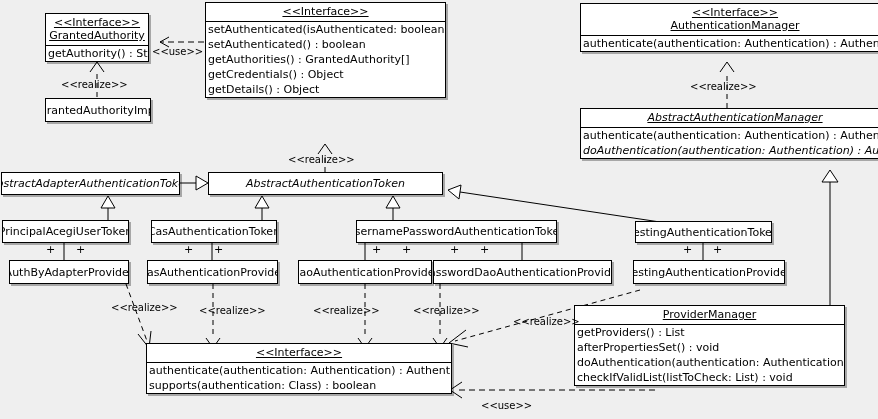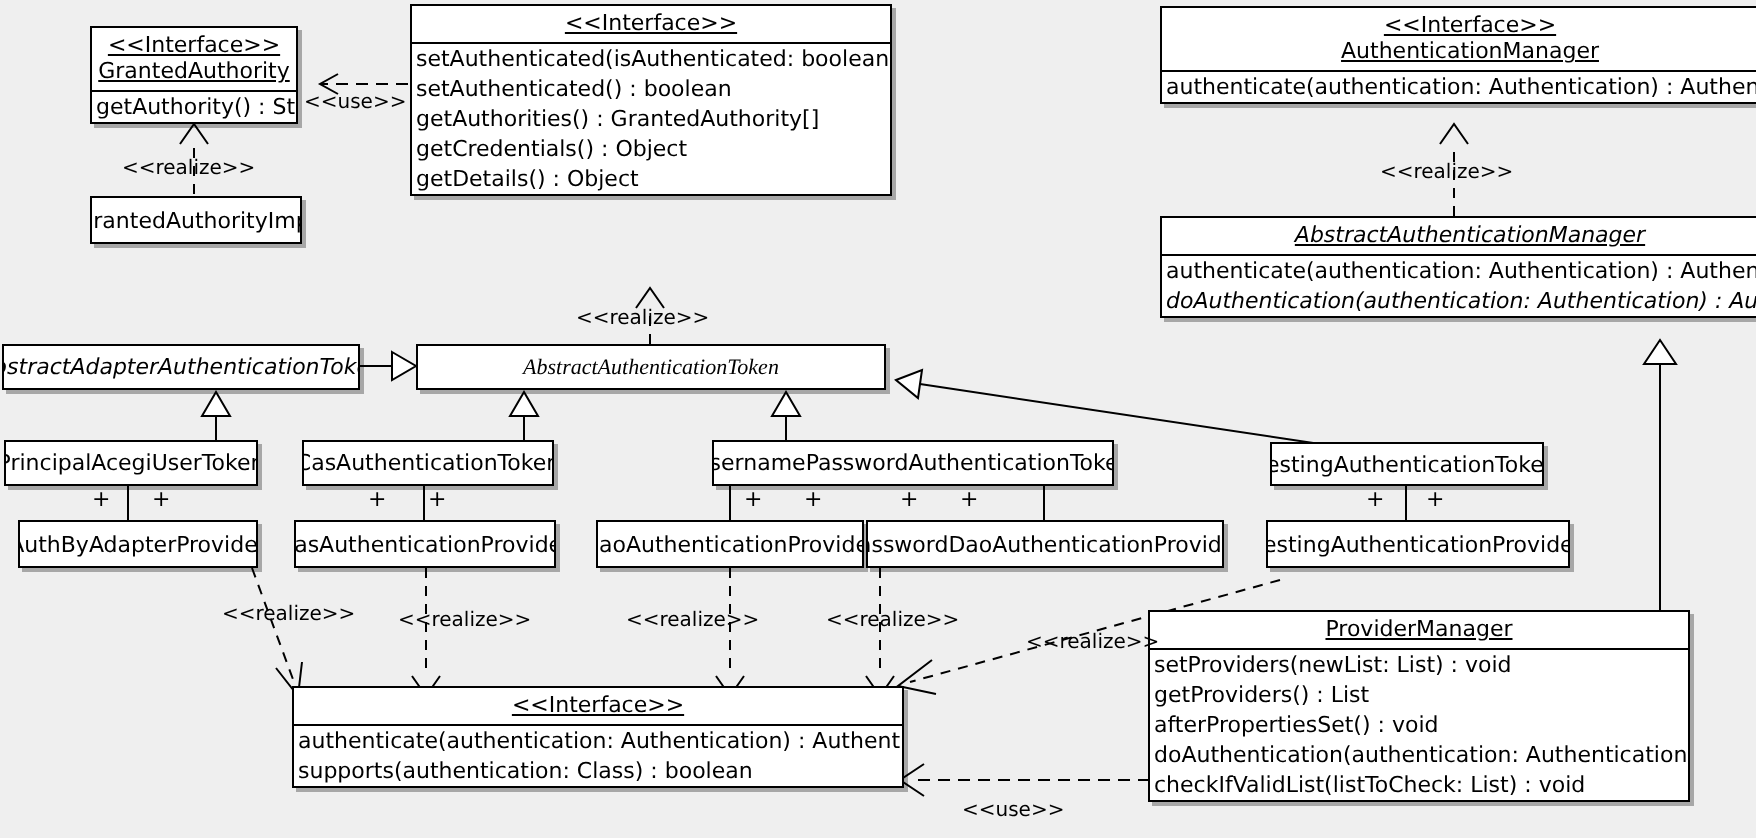--- a/index.html
+++ b/index.html
@@ -235,21 +235,21 @@
     <div class="members">
       <div class="member">authenticate(authentication: Authentication) : Authentication</div>
       <div class="member italic">doAuthentication(authentication: Authentication) : Authentication</div>
     </div>
   </div>
 
   <div class="uml-box simple italic" style="left:1px;top:172px;width:179px;height:23px;">
     <span>AbstractAdapterAuthenticationToken</span>
   </div>
 
-  <div class="uml-box simple italic" style="left:208px;top:172px;width:235px;height:23px;font-family:Liberation Serif, serif;">
+  <div class="uml-box simple italic" style="left:208px;top:172px;width:235px;height:23px;">
     <span>AbstractAuthenticationToken</span>
   </div>
 
   <div class="uml-box simple" style="left:2px;top:220px;width:127px;height:23px;">
     <span>PrincipalAcegiUserToken</span>
   </div>
 
   <div class="uml-box simple" style="left:151px;top:220px;width:126px;height:23px;">
     <span>CasAuthenticationToken</span>
   </div>
@@ -292,21 +292,20 @@
       <div class="member">supports(authentication: Class) : boolean</div>
     </div>
   </div>
 
   <div class="uml-box" style="left:574px;top:305px;width:271px;">
     <div class="hdr">
       <span class="cname">ProviderManager</span>
     </div>
     <div class="sep"></div>
     <div class="members">
-      <div class="member">setProviders(newList: List) : void</div>
       <div class="member">getProviders() : List</div>
       <div class="member">afterPropertiesSet() : void</div>
       <div class="member">doAuthentication(authentication: Authentication) : Authentication</div>
       <div class="member">checkIfValidList(listToCheck: List) : void</div>
     </div>
   </div>
 
   <div class="edge-label" style="left:152px;top:46px;">&lt;&lt;use&gt;&gt;</div>
   <div class="edge-label" style="left:61px;top:79px;">&lt;&lt;realize&gt;&gt;</div>
   <div class="edge-label" style="left:288px;top:154px;">&lt;&lt;realize&gt;&gt;</div>

